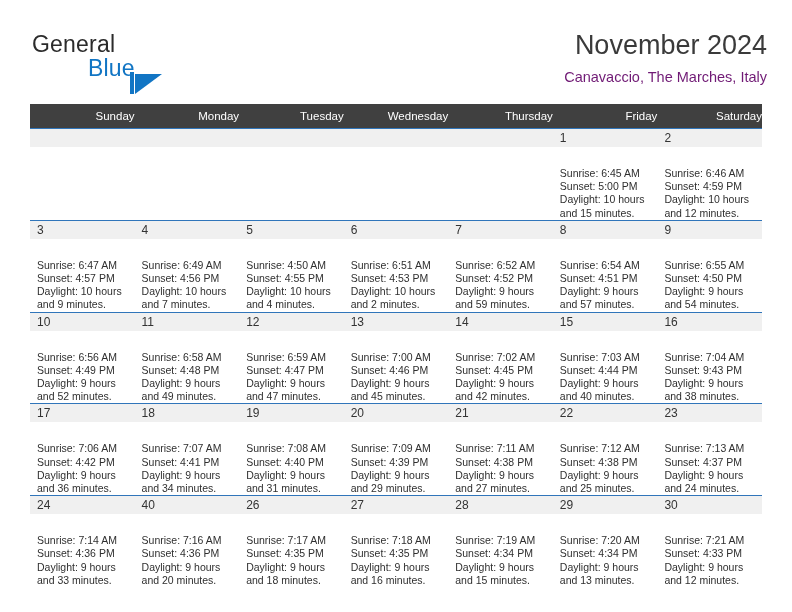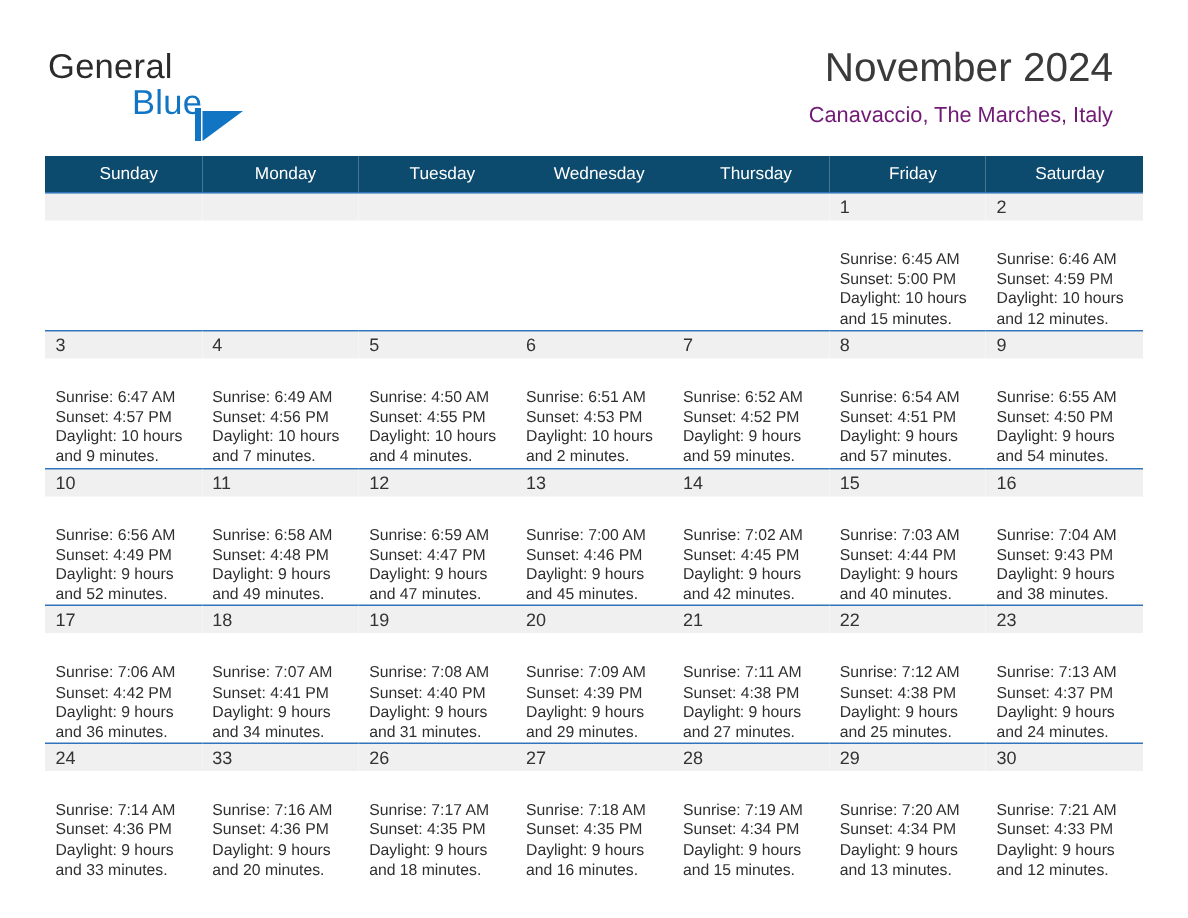--- a/index.html
+++ b/index.html
@@ -74,21 +74,21 @@
     left: 5px;
     top: 2px;
     width: 0;
     height: 0;
     border-left: 27px solid #1175c4;
     border-bottom: 20px solid transparent;
   }
 
   .title-block {
     position: absolute;
-    right: 50px;
+    right: 25px;
     top: 28px;
     text-align: right;
   }
   .month-title {
     font-size: 27px;
     color: #3a3a3a;
     font-weight: normal;
     line-height: 34px;
     white-space: nowrap;
   }
@@ -105,25 +105,25 @@
     position: absolute;
     left: 30px;
     top: 104px;
     width: 732px;
     border-collapse: collapse;
     table-layout: fixed;
   }
   .calendar col { width: 104.57px; }
 
   thead th {
-    background: #0c4a6e;
+    background: #404040;
     color: #ffffff;
     font-size: 11.5px;
     font-weight: normal;
-    text-align: center;
+    text-align: right;
     padding: 5px 0 5px 7px;
     height: 20px;
     box-sizing: border-box;
     line-height: 14px;
   }
 
   tbody tr.week {
     height: 90px;
   }
   tbody td {
@@ -415,21 +415,21 @@
         <tr class="week">
           <td>
             <span class="daynum">24</span>
             <div class="cell-body">
               <div>Sunrise: 7:14 AM</div>
               <div>Sunset: 4:36 PM</div>
               <div class="daylight">Daylight: 9 hours and 33 minutes.</div>
             </div>
           </td>
           <td>
-            <span class="daynum">33</span>
+            <span class="daynum">40</span>
             <div class="cell-body">
               <div>Sunrise: 7:16 AM</div>
               <div>Sunset: 4:36 PM</div>
               <div class="daylight">Daylight: 9 hours and 20 minutes.</div>
             </div>
           </td>
           <td>
             <span class="daynum">26</span>
             <div class="cell-body">
               <div>Sunrise: 7:17 AM</div>

